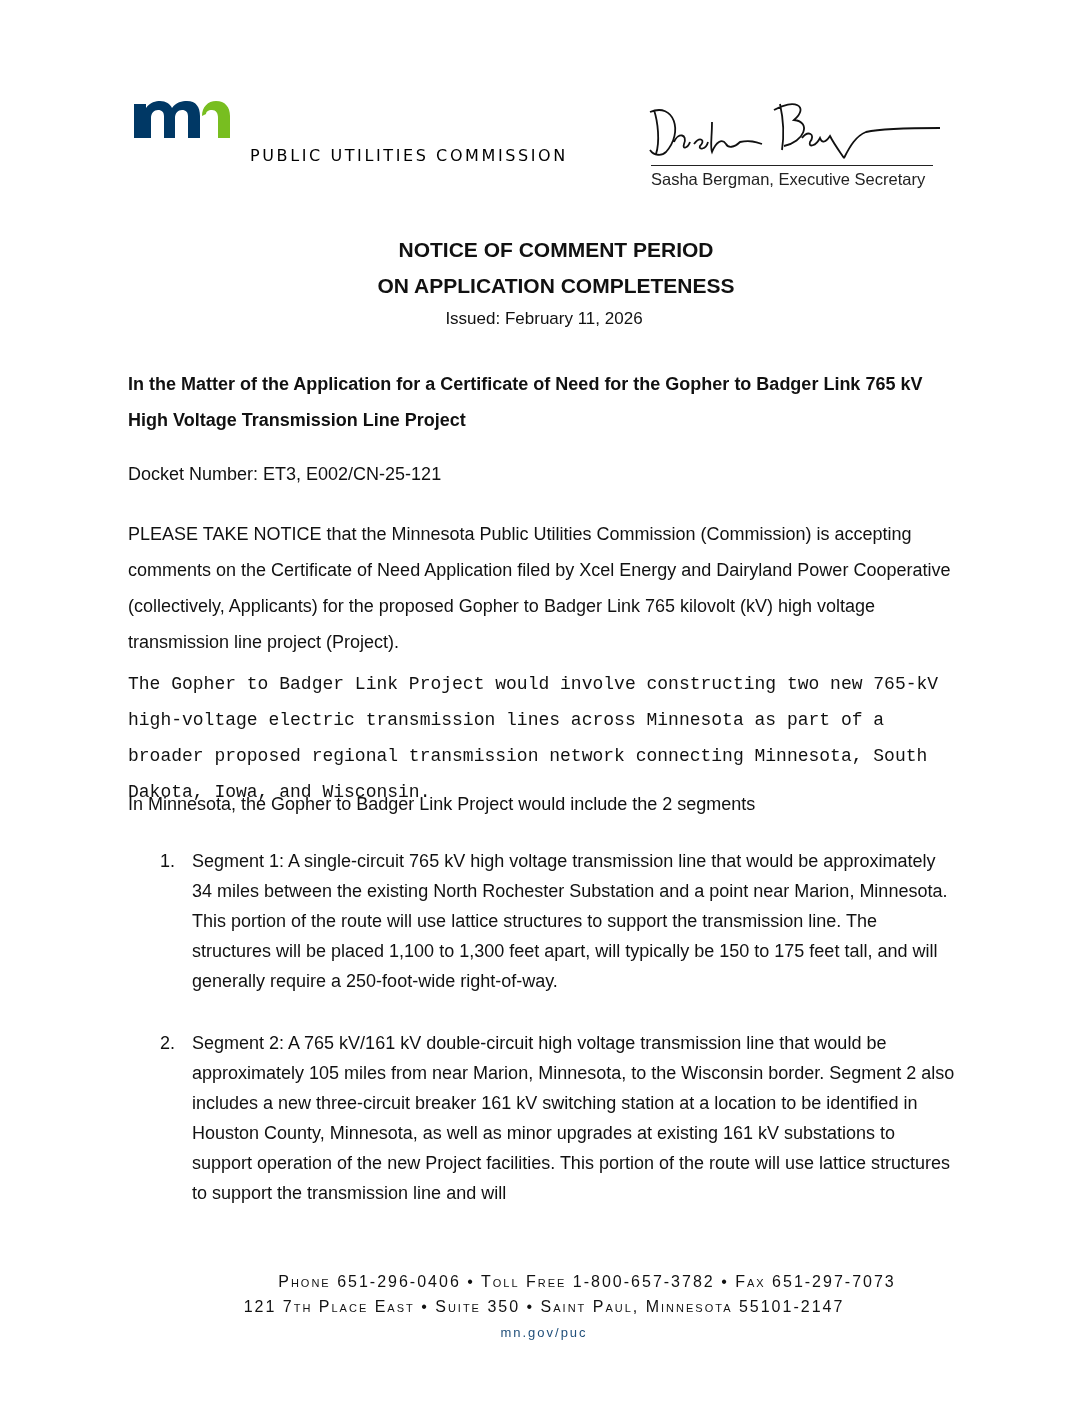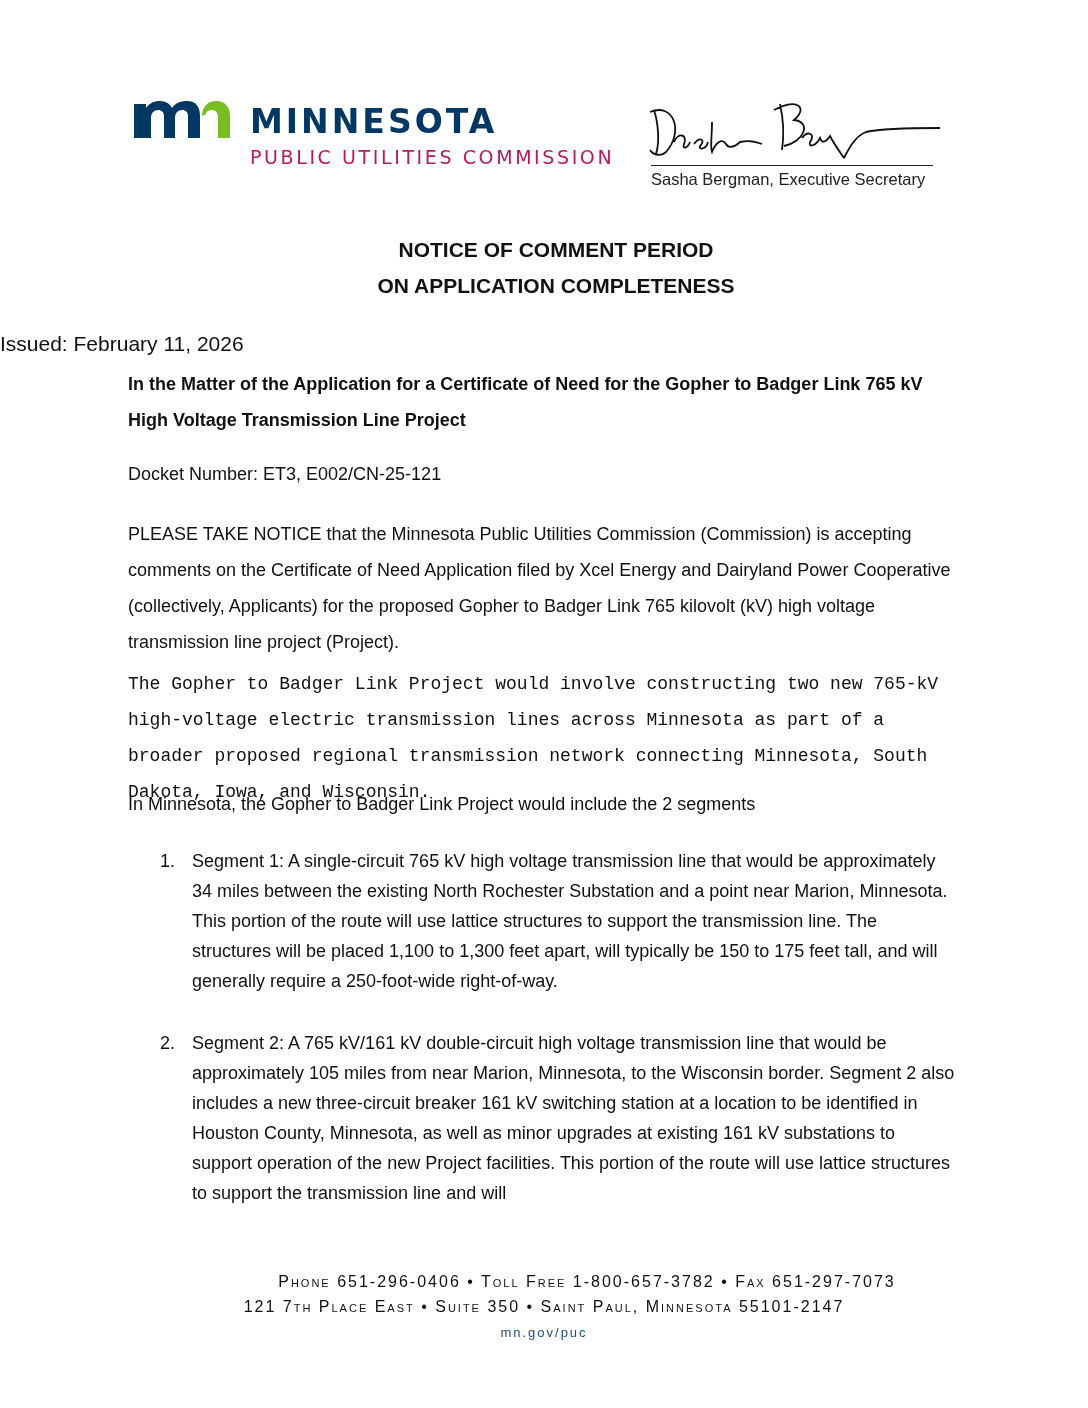--- a/index.html
+++ b/index.html
@@ -2,29 +2,29 @@
 <html><head>
 <meta charset="utf-8">
 <style>
   html, body { margin: 0; padding: 0; background: #ffffff; }
   body { width: 1088px; height: 1408px; position: relative; overflow: hidden;
          font-family: "Liberation Sans", sans-serif; color: #111; }
   .logo { position: absolute; left: 132px; top: 96px; width: 510px; height: 80px; }
   .logo-mark { position: absolute; left: 0; top: 0; }
   .logo-name { position: absolute; left: 118px; top: 6px; font-size: 33px; font-weight: bold;
                letter-spacing: 3px; color: #003865; font-family: "DejaVu Sans", sans-serif; }
-  .logo-sub { position: absolute; left: 118px; top: 50px; font-size: 19px; letter-spacing: 2.6px;
-              color: #be185d; font-family: "DejaVu Sans", sans-serif; white-space: nowrap; }
+  .logo-sub { position: absolute; left: 118px; top: 50px; font-size: 16px; letter-spacing: 2.6px;
+              color: #000000; font-family: "DejaVu Sans", sans-serif; white-space: nowrap; }
   .sig { position: absolute; left: 644px; top: 92px; width: 300px; height: 100px; }
   .sig svg { position: absolute; left: 0; top: 0; }
   .sig-line { position: absolute; left: 7px; top: 73px; width: 282px; border-top: 1px solid #222; }
   .sig-name { position: absolute; left: 7px; top: 78px; font-size: 16.5px; color: #222; white-space: nowrap; }
   .title { position: absolute; left: 12px; width: 1088px; text-align: center; font-weight: bold; font-size: 21px; }
   .t1 { top: 238px; } .t2 { top: 274px; }
-  .issued { position: absolute; left: 0; width: 1088px; text-align: left; top: 309px; font-size: 21px; margin-top: 23px; }
+  .issued { position: absolute; left: 0; width: 1088px; text-align: center; top: 309px; font-size: 17px; }
   .body { position: absolute; left: 128px; width: 830px; font-size: 18px; line-height: 36px; }
   .matter { top: 366px; font-weight: bold; }
   .docket { top: 456px; }
   .p1 { top: 516px; }
   .p2 { top: 666px; font-family: Liberation Mono, monospace; }
   .p3 { top: 786px; }
   .list { position: absolute; left: 128px; width: 830px; font-size: 18px; line-height: 30px; margin: 0; padding: 0; list-style: none; }
   .list li { position: relative; padding-left: 64px; }
   .list .num { position: absolute; left: 32px; top: 0; }
   .seg1 { top: 846px; }
@@ -36,21 +36,20 @@
   .sc { font-variant: small-caps; }
 </style>
 </head>
 <body>
 
 <div class="logo">
   <svg class="logo-mark" width="100" height="44" viewBox="0 0 100 44">
     <path d="M2 42 V8 H14 V12 C18 6 24 5 28 5 C34 5 38 8 40 12 C44 6 50 5 55 5 C64 5 68 11 68 20 V42 H56 V21 C56 16 54 14 50 14 C46 14 43 17 43 22 V42 H32 V21 C32 16 30 14 26 14 C22 14 19 17 19 22 V42 Z" fill="#003865"></path>
     <path d="M70 20 C70 11 76 5 84 5 C93 5 98 11 98 20 V42 H86 V22 C86 17 84 14 80 14 C76 14 74 16 74 18 Z" fill="#78BE20"></path>
   </svg>
-  <div class="logo-name">MINNESOTA</div>
   <div class="logo-sub">PUBLIC UTILITIES COMMISSION</div>
 </div>
 
 <div class="sig">
   <svg width="300" height="75" viewBox="0 0 300 75">
     <path d="M10 18 C14 30 16 50 12 62 M6 20 C30 10 40 40 22 60 C18 64 10 64 6 58 M30 50 C34 40 44 42 40 52 C38 58 44 56 46 50 M50 52 C56 44 62 48 56 54 C54 58 62 58 64 50 M68 30 C68 45 66 55 68 60 C72 50 78 46 82 52 C84 56 90 56 96 50 C106 48 112 50 118 52" fill="none" stroke="#111" stroke-width="1.8"></path>
     <path d="M136 12 C140 30 140 45 138 58 M130 18 C150 6 166 14 150 28 C168 30 160 50 140 54 M158 46 C164 38 172 42 166 50 C164 56 172 54 176 46 C178 52 182 50 186 44 C190 52 196 60 200 66 M200 66 C206 54 212 44 222 40 C240 36 270 36 296 36" fill="none" stroke="#111" stroke-width="1.8"></path>
   </svg>
   <div class="sig-line"></div>
   <div class="sig-name">Sasha Bergman, Executive Secretary</div>

